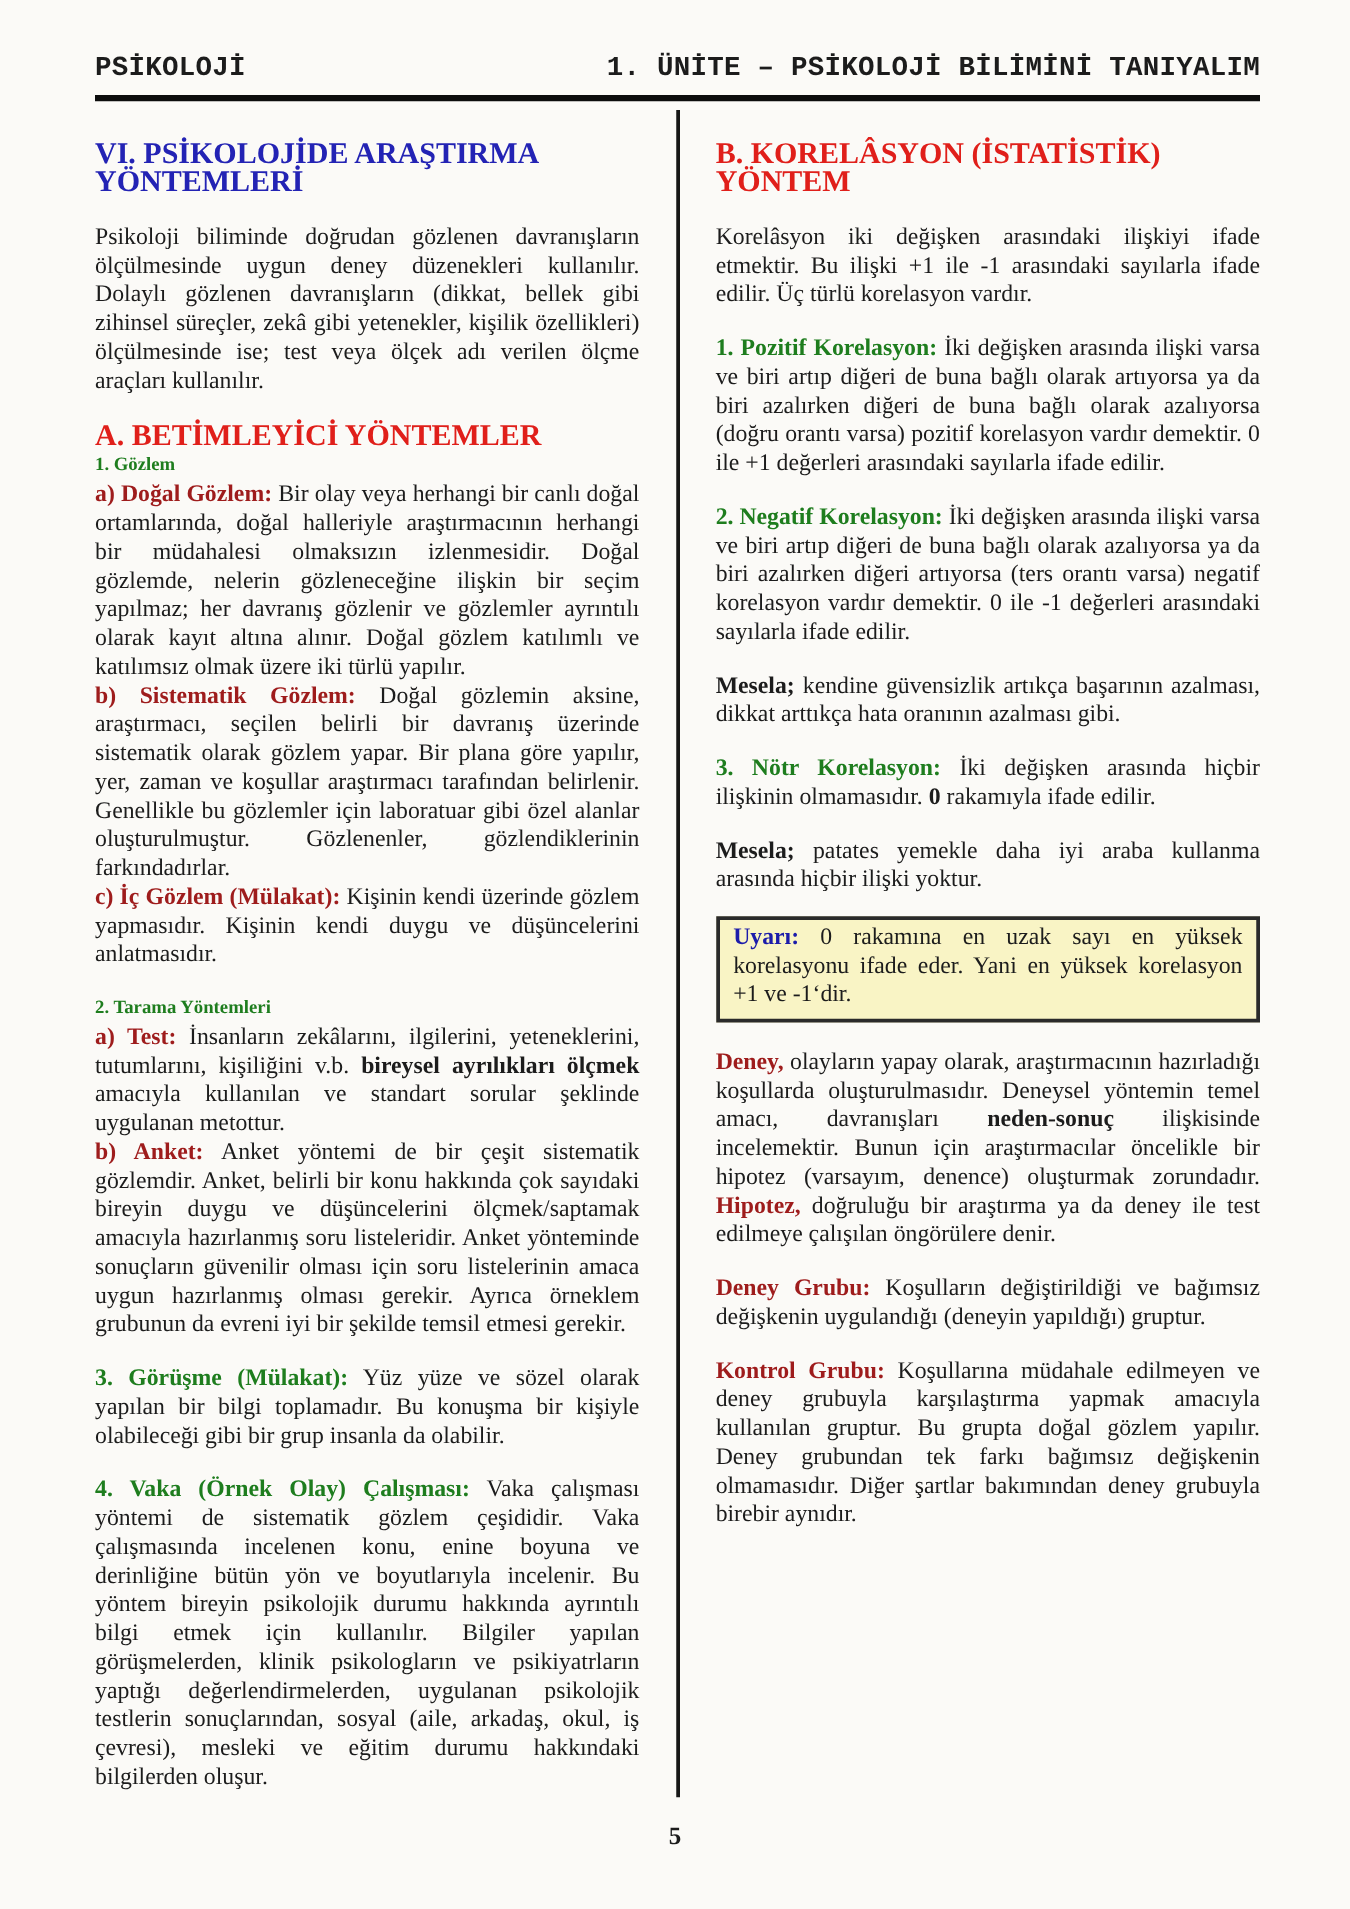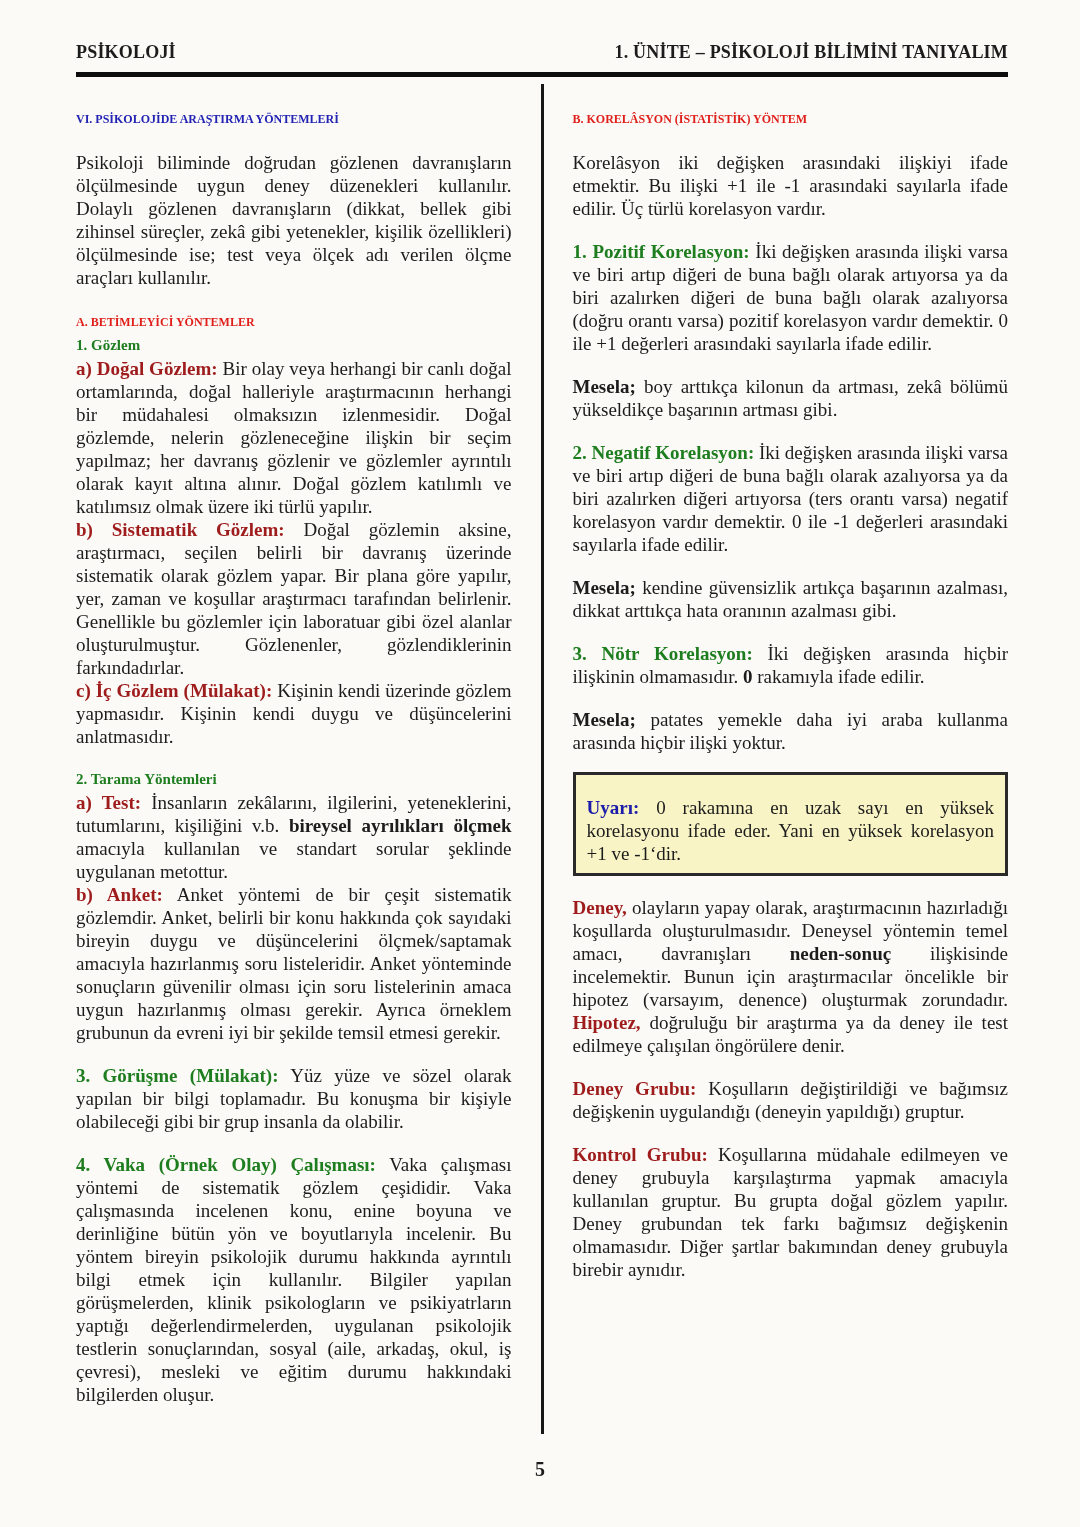--- a/index.html
+++ b/index.html
@@ -11,47 +11,47 @@
     color: var(--c-text, #1c1c1c);
   }
   .page {
     position: relative;
     width: 1080px; height: 1527px;
     padding: 42px 72px 0 76px;
     overflow: hidden;
   }
   .hdr {
     display: flex; justify-content: space-between; align-items: baseline;
-    font-weight: bold; font-size: 18px; letter-spacing: 0.2px;
+    font-weight: bold; font-size: 22px; letter-spacing: 0.2px; font-family: Liberation Mono, monospace;
   }
   .rule { height: 5px; background: #0d0d0d; margin-top: 9px; }
   .columns { display: flex; height: 1350px; margin-top: 7px; overflow: hidden; }
   .col {
     flex: 1 1 0; padding-top: 24px;
     font-size: 19px; line-height: 23px; text-align: justify;
   }
   .divider { flex: none; width: 3px; background: #161616; margin: 0 29px; }
   p { margin: 0; }
-  .h { font-weight: bold; font-size: 12px; text-align: left; }
+  .h { font-weight: bold; font-size: 24px; text-align: left; }
   .h-blue  { color: var(--c-heading-blue,  #2323b4); }
   .h-red   { color: var(--c-heading-red,   #e01f1a); }
   .h-green { color: var(--c-heading-green, #1e7d1e); font-size: 15px; }
   .lbl-maroon { color: var(--c-label-maroon, #9e1c1c); font-weight: bold; }
   .lbl-green  { color: var(--c-heading-green, #1e7d1e); font-weight: bold; }
   .lbl-blue   { color: var(--c-warning-label-blue, #1c1caa); font-weight: bold; }
   .b { font-weight: bold; }
   .mt-xs { margin-top: 20px; }
   .mt-sm { margin-top: 22px; }
   .mt-md { margin-top: 20px; }
   .mt-lg { margin-top: 26px; }
   .warning {
     margin-top: 18px;
     border: 3px solid var(--c-warning-border, #2a2a2a);
     background: var(--c-warning-bg, #f9f4c5);
-    padding: 21px 11px 8px 11px;
+    padding: 2px 11px 8px 11px;
   }
   .pageno {
     position: absolute; left: 0; right: 0; bottom: 46px;
     text-align: center; font-weight: bold; font-size: 20px;
   }
 </style>
 </head>
 <body>
 
 <div class="page">
@@ -89,21 +89,20 @@
     </div>
 
     <div class="divider"></div>
 
     <div class="col">
       <p class="h h-red">B. KORELÂSYON (İSTATİSTİK) YÖNTEM</p>
       <p class="mt-xs">Korelâsyon iki değişken arasındaki ilişkiyi ifade etmektir.  Bu ilişki +1 ile -1 arasındaki sayılarla ifade edilir.  Üç türlü korelasyon vardır.</p>
 
       <p class="mt-md"><span class="lbl-green">1. Pozitif Korelasyon:</span> <span>İki değişken arasında ilişki varsa ve biri artıp diğeri de buna bağlı olarak artıyorsa ya da biri azalırken diğeri de buna bağlı olarak azalıyorsa (doğru orantı varsa) pozitif korelasyon vardır demektir.  0 ile +1 değerleri arasındaki sayılarla ifade edilir.</span></p>
 
-      <p class="mt-md"><span class="b">Mesela;</span> <span>boy arttıkça kilonun da artması, zekâ bölümü yükseldikçe başarının artması gibi.</span></p>
 
       <p class="mt-md"><span class="lbl-green">2. Negatif Korelasyon:</span> <span>İki değişken arasında ilişki varsa ve biri artıp diğeri de buna bağlı olarak azalıyorsa ya da biri azalırken diğeri artıyorsa (ters orantı varsa) negatif korelasyon vardır demektir.  0 ile -1 değerleri arasındaki sayılarla ifade edilir.</span></p>
 
       <p class="mt-md"><span class="b">Mesela;</span> <span>kendine güvensizlik artıkça başarının azalması, dikkat arttıkça hata oranının azalması gibi.</span></p>
 
       <p class="mt-md"><span class="lbl-green">3. Nötr Korelasyon:</span> <span>İki değişken arasında hiçbir ilişkinin olmamasıdır. </span><span class="b">0</span><span> rakamıyla ifade edilir.</span></p>
 
       <p class="mt-md"><span class="b">Mesela;</span> <span>patates yemekle daha iyi araba kullanma arasında hiçbir ilişki yoktur.</span></p>
 
       <div class="warning">

